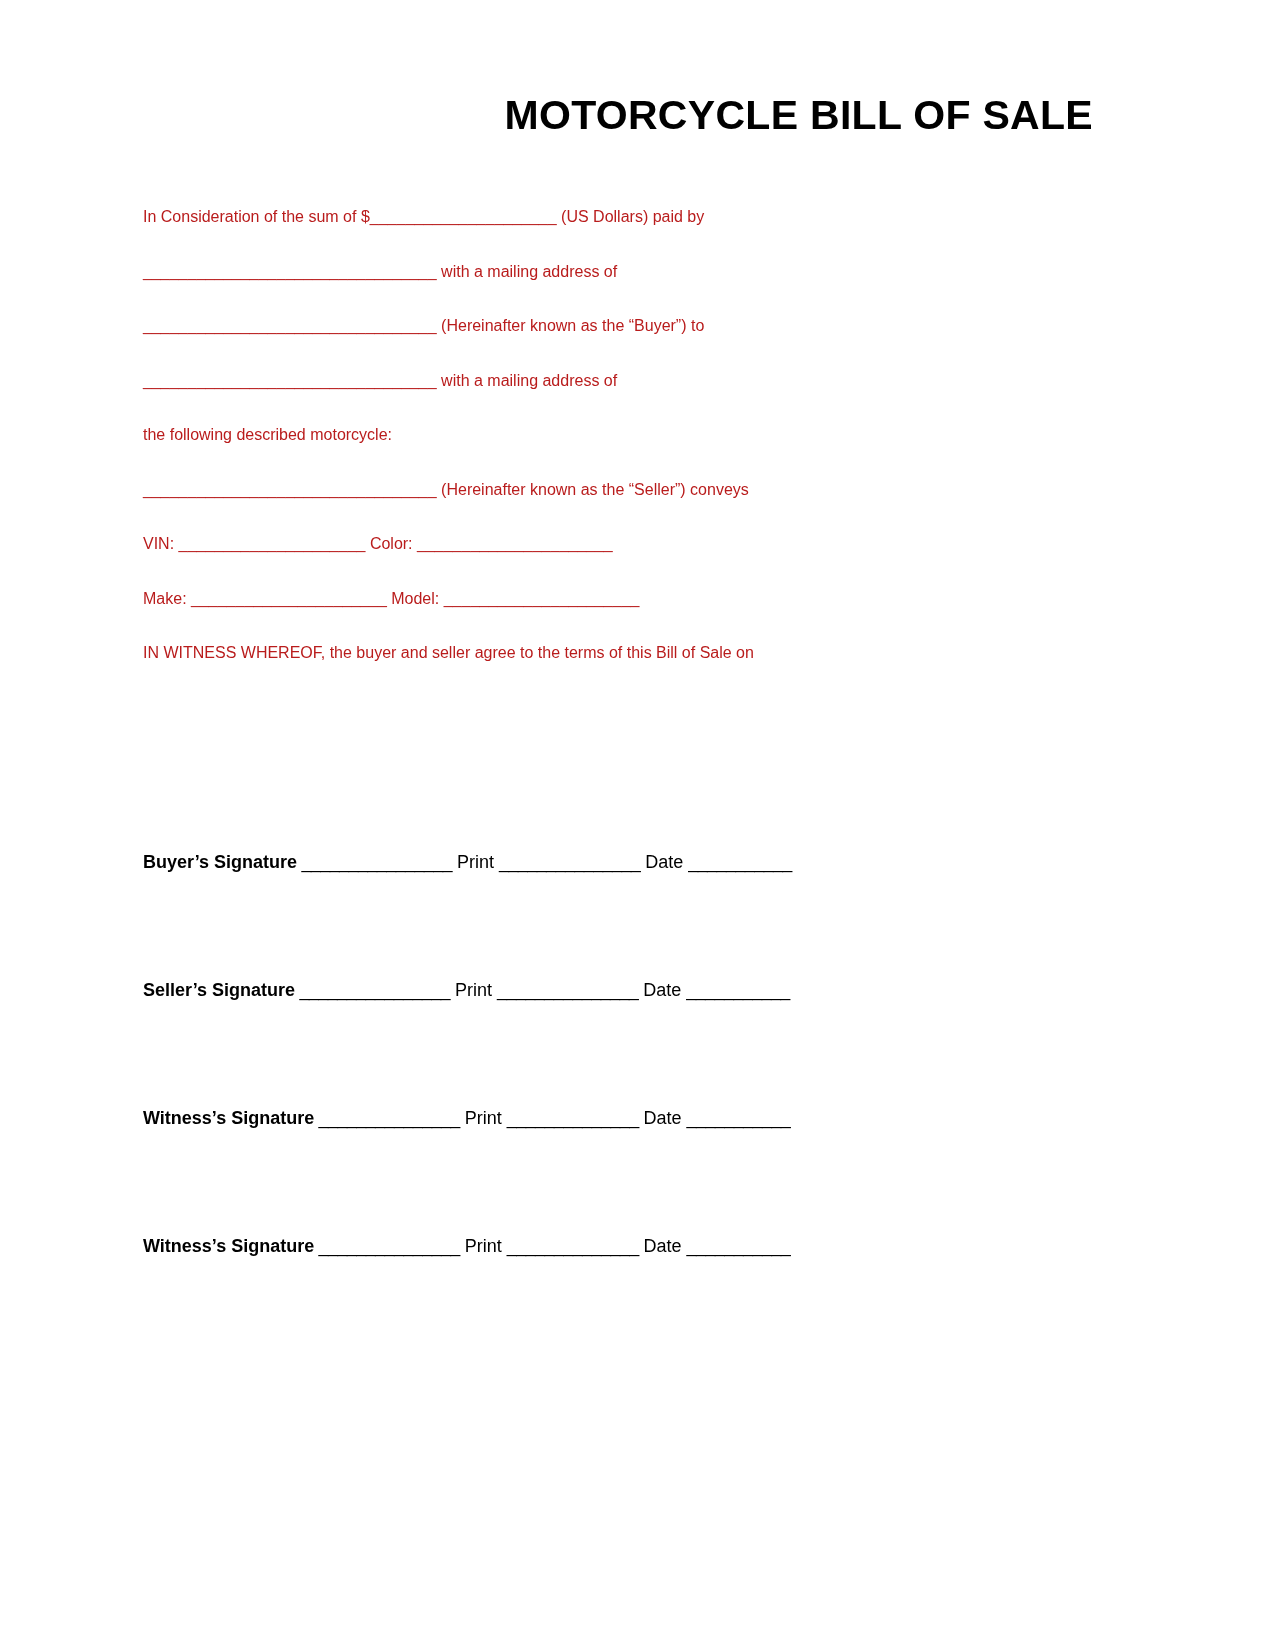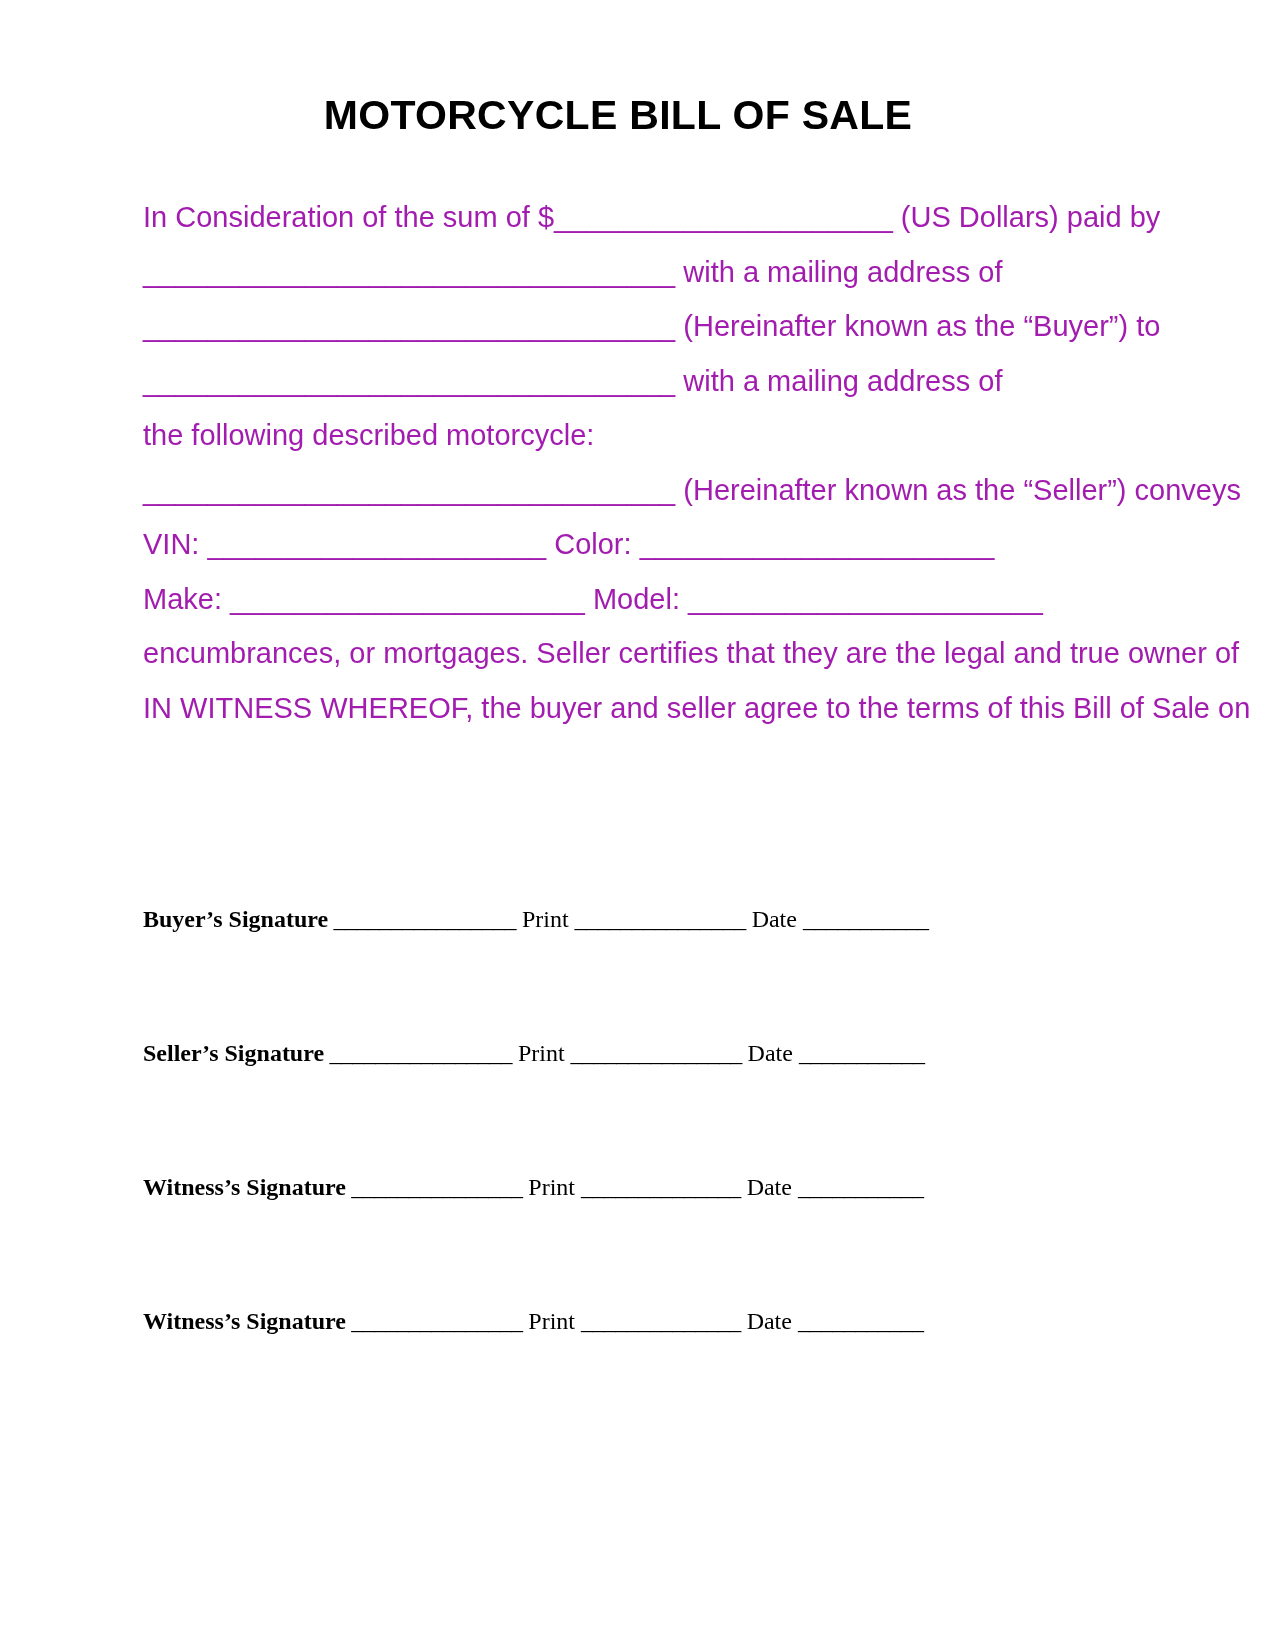--- a/index.html
+++ b/index.html
@@ -26,52 +26,51 @@
   .content {
     position: absolute;
     left: 143px;
     top: 0;
     width: 950px;
   }
 
   .doc-title {
     margin: 0;
     padding-top: 93px;
-    text-align: center;
+    text-align: right;
     font-size: 41px;
     font-weight: bold;
     letter-spacing: 0.3px;
     line-height: 1.1;
     white-space: nowrap;
   }
 
   .body-block {
     margin-top: 52px;
   }
 
   .line {
-    font-size: 29px;
+    font-size: 16px;
     line-height: 54.5px;
     white-space: nowrap;
-    color: #a21caf;
+    color: #b91c1c;
   }
 
   .blank {
     letter-spacing: -0.6px;
   }
 
   .sig-block {
     margin-top: 62px;
   }
   .sig-row {
-    font-size: 24px;
+    font-size: 18px;
     line-height: 1;
     white-space: nowrap;
     margin-bottom: 0;
-    font-family: Liberation Serif, serif;
   }
   .sig-row .label {
     font-weight: bold;
   }
   .sig-spacer-1 { height: 110px; }
   .sig-spacer { height: 110px; }
 
   .sig-row .reg { font-weight: normal; }
 </style>
 </head>
@@ -95,21 +94,20 @@
       <div class="line">the following described motorcycle:</div>
 
       <div class="line">_________________________________ (Hereinafter known as the “Seller”) conveys</div>
 
       <div class="line">VIN: _____________________ Color: ______________________</div>
 
       <div class="line">Make: ______________________ Model: ______________________</div>
 
 
 
-      <div class="line">encumbrances, or mortgages. Seller certifies that they are the legal and true owner of</div>
 
 
       <div class="line">IN WITNESS WHEREOF, the buyer and seller agree to the terms of this Bill of Sale on</div>
 
 
     </div>
 
     <div class="sig-block">
 
       <div class="sig-spacer-1"></div>

